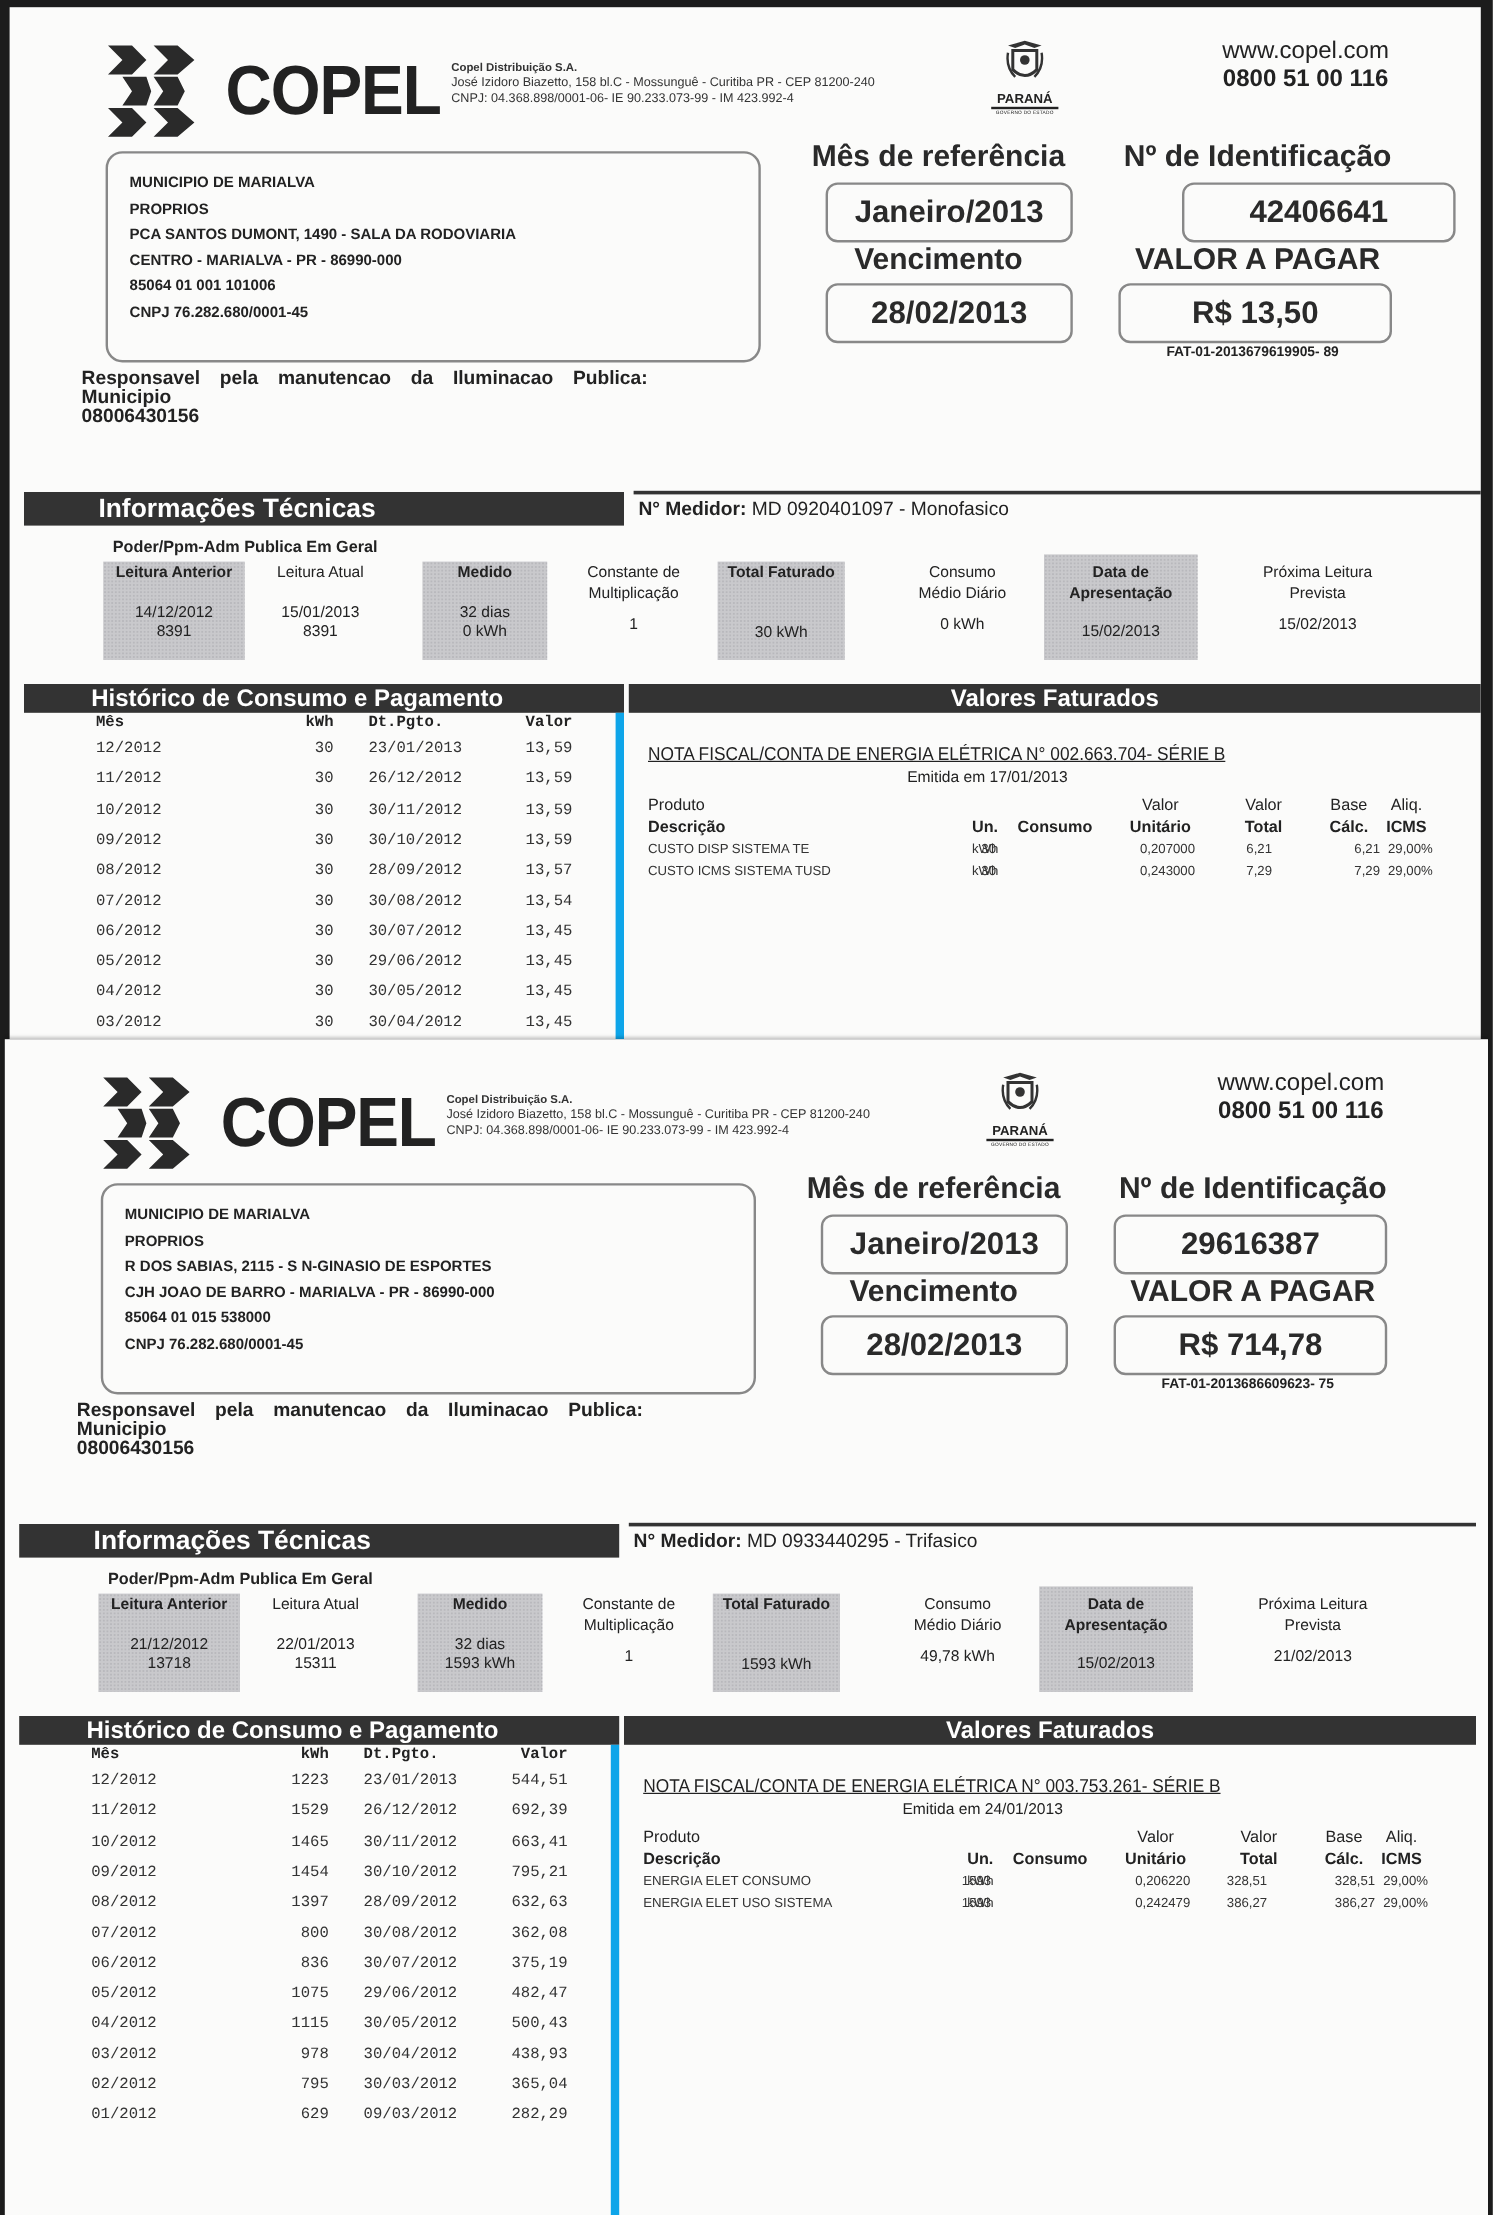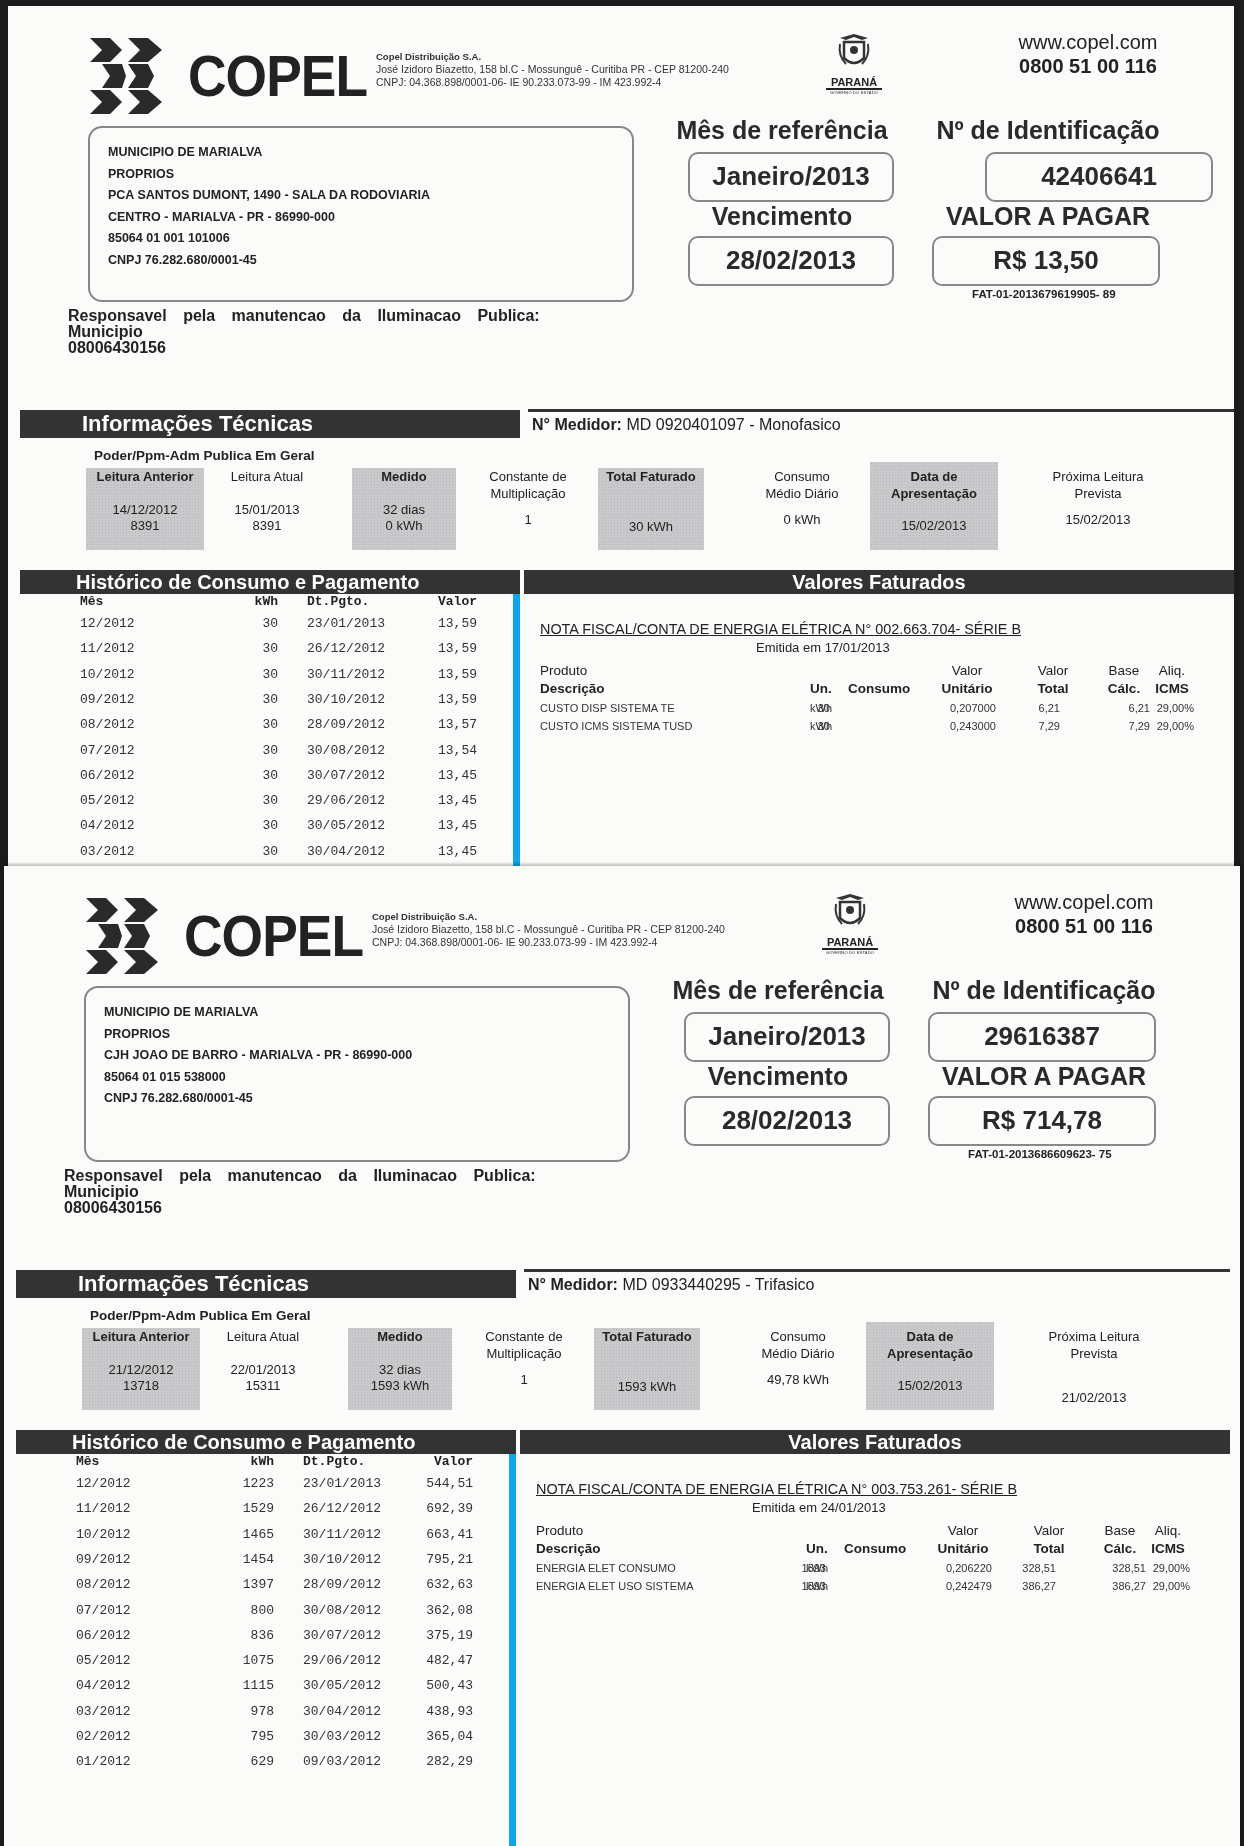--- a/index.html
+++ b/index.html
@@ -360,20 +360,21 @@
     <div class="gov">GOVERNO DO ESTADO</div>
   </div>
   <div class="contact" style="left:980px;top:24px;width:200px;">
     <div>www.copel.com</div>
     <div class="phone">0800 51 00 116</div>
   </div>
 
   <div class="addr-box" style="left:80px;top:120px;width:546px;height:176px;">
     <div>MUNICIPIO DE MARIALVA</div>
     <div>PROPRIOS</div>
+    <div>R DOS SABIAS, 2115 - S N-GINASIO DE ESPORTES</div>
     <div>CJH JOAO DE BARRO - MARIALVA - PR - 86990-000</div>
     <div>85064 01 015 538000</div>
     <div>CNPJ 76.282.680/0001-45</div>
   </div>
   <div class="resp" style="left:60px;top:302px;width:540px;">
     <span>Responsavel pela manutencao da Iluminacao Publica: Municipio</span>
     <span class="ph">08006430156</span>
   </div>
 
   <div class="fld-label" style="left:664px;top:110px;width:220px;">Mês de referência</div>
@@ -426,21 +427,21 @@
     <span class="v" style="margin-top:10px;">49,78 kWh</span>
   </div>
   <div class="tcell shade" style="left:862px;top:456px;width:128px;height:88px;">
     <span class="h" style="margin-top:6px;">Data de</span>
     <span class="h">Apresentação</span>
     <span class="v" style="margin-top:16px;">15/02/2013</span>
   </div>
   <div class="tcell plain" style="left:1020px;top:462px;width:140px;height:82px;">
     <span class="h">Próxima Leitura</span>
     <span class="h">Prevista</span>
-    <span class="v" style="margin-top:28px;">21/02/2013</span>
+    <span class="v" style="margin-top:10px;">21/02/2013</span>
   </div>
 
   <div class="bar" style="left:12px;top:564px;width:500px;height:24px;line-height:24px;font-size:20px;">
     <span style="padding-left:56px;">Histórico de Consumo e Pagamento</span>
   </div>
   <div class="hist" style="left: 12px; top: 588px; width: 500px; height: 410px;">
     <div class="hrow" style="top:0;height:18px;">
       <span class="c-mes hist-head" style="position:absolute;">Mês</span>
       <span class="c-kwh hist-head" style="position:absolute;">kWh</span>
       <span class="c-dt hist-head" style="position:absolute;">Dt.Pgto.</span>

